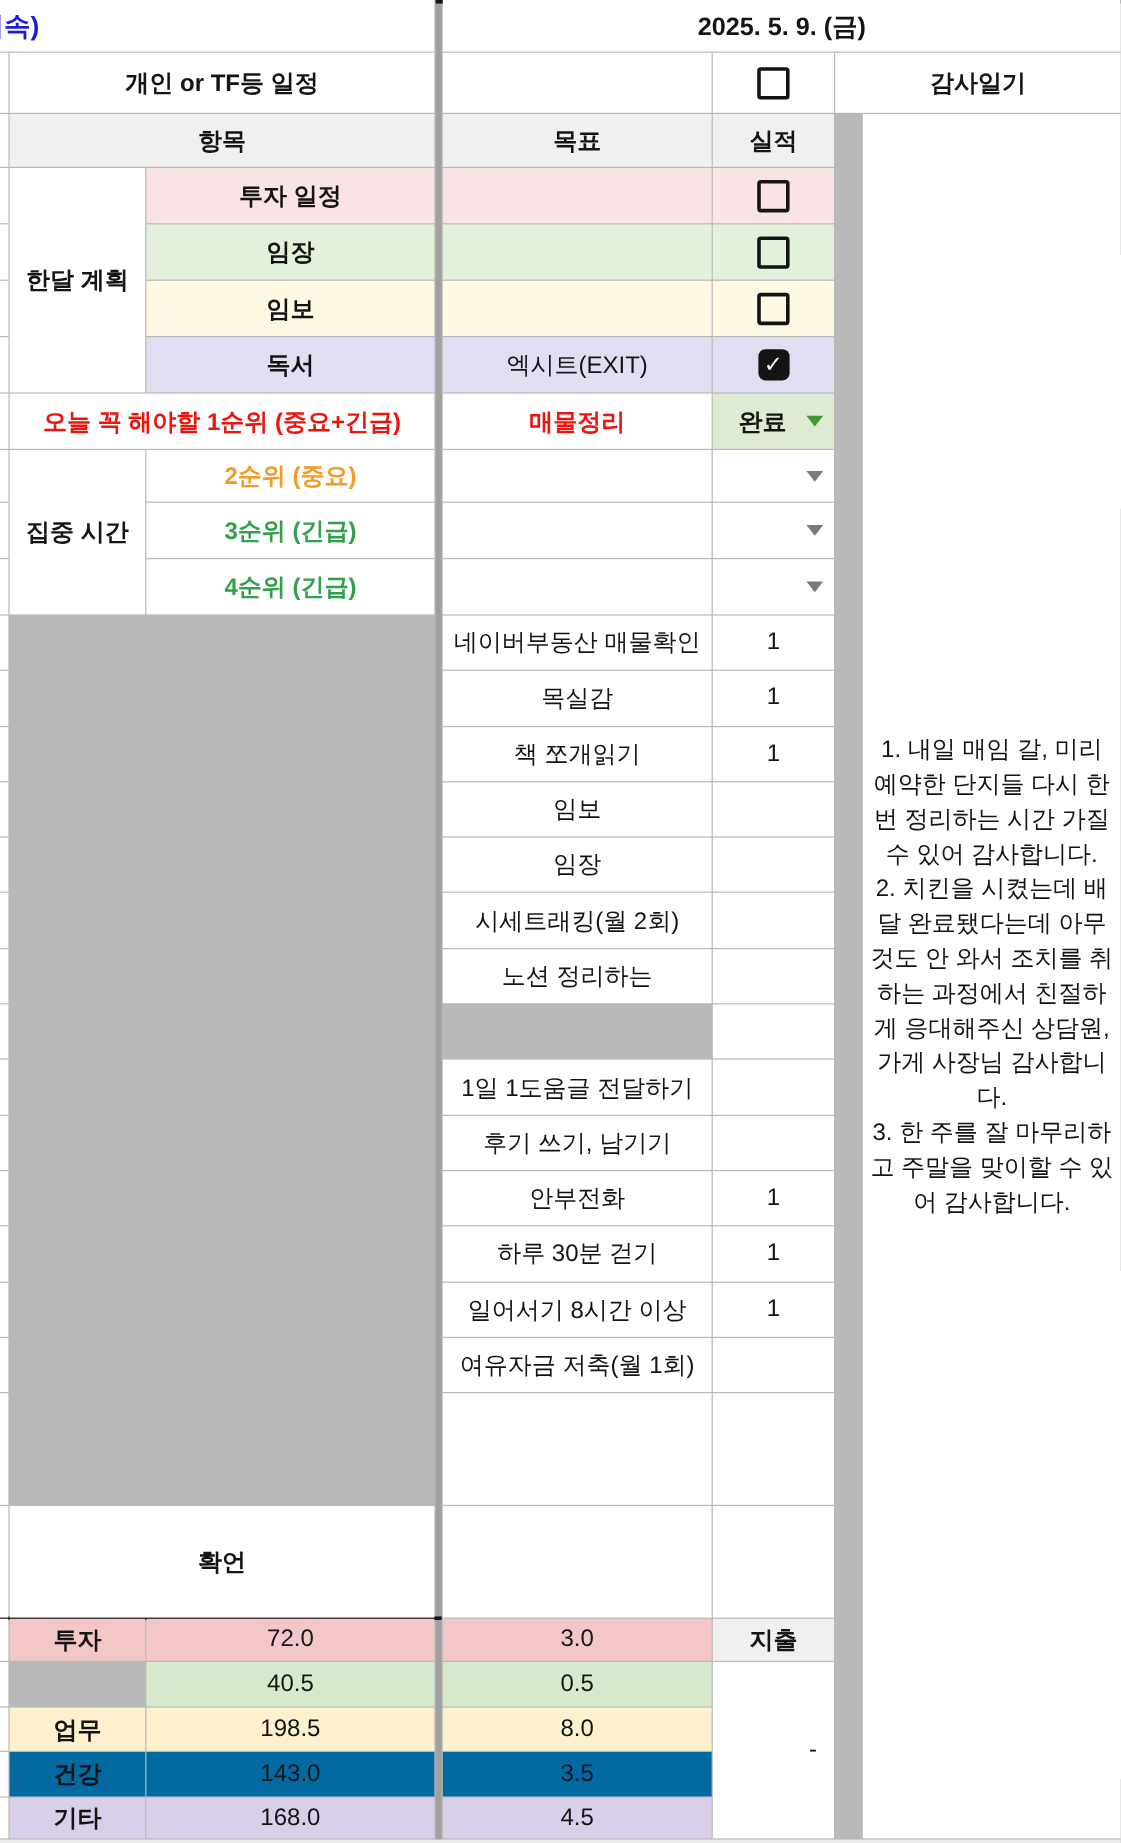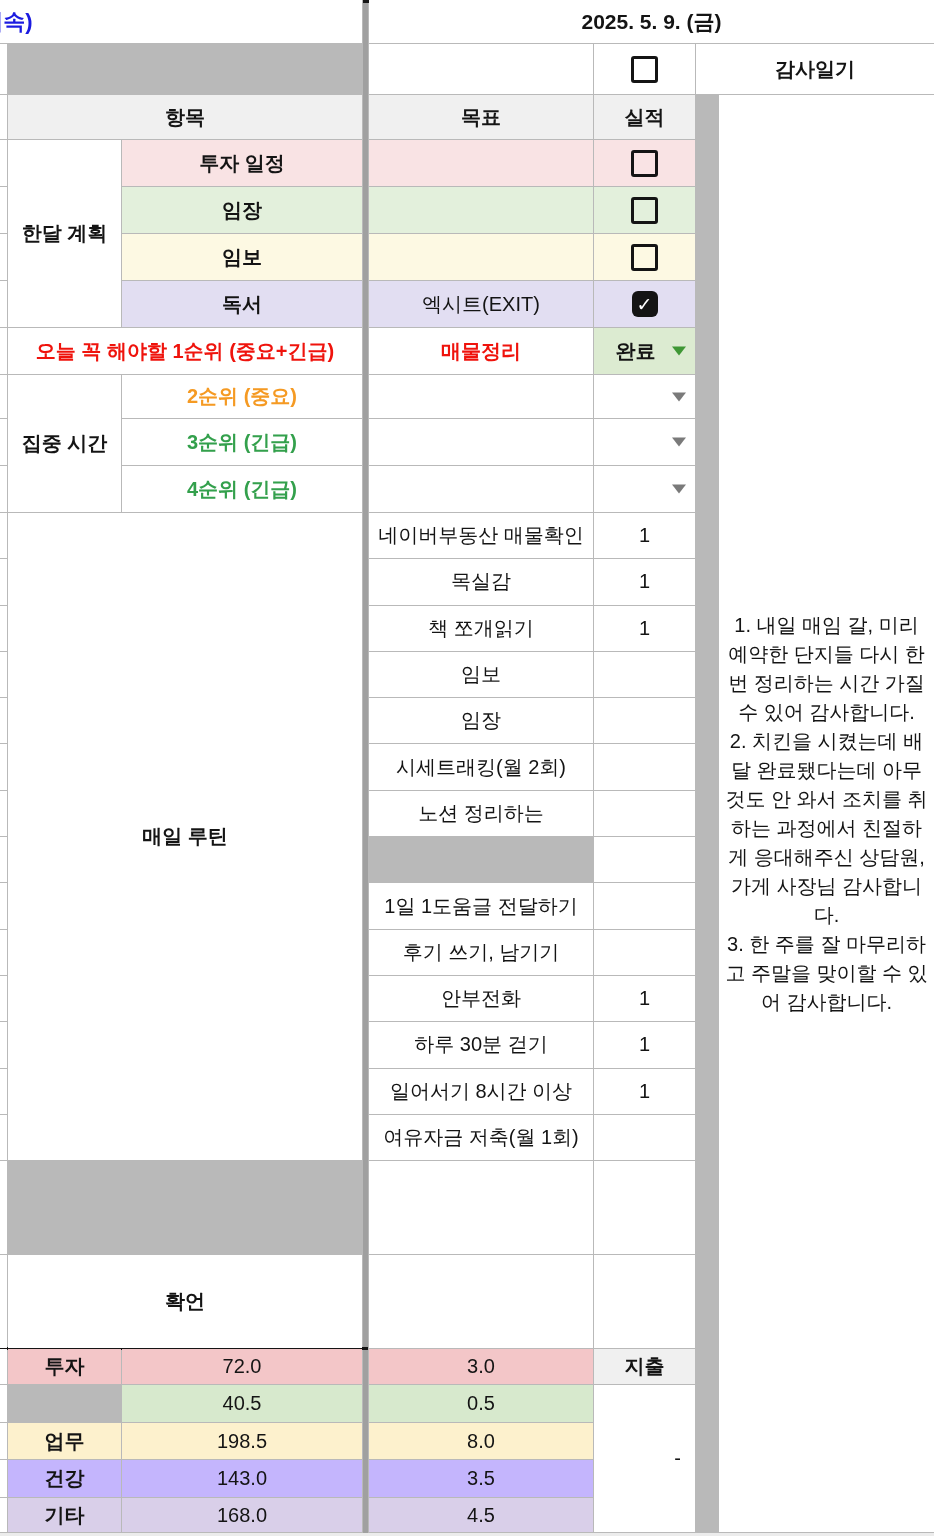--- a/index.html
+++ b/index.html
@@ -19,21 +19,21 @@
   .b{font-weight:bold;}
   .gray{background:#f0f0f0;}
   .pink{background:#f9e3e4;}
   .green{background:#e3f0dc;}
   .yellow{background:#fdf9e3;}
   .purple{background:#e2def2;}
   .statusg{background:#dcebd1;}
   .spink{background:#f3c6c8;}
   .sgreen{background:#d7e9cd;}
   .syellow{background:#fdf1cd;}
-  .sblue{background:#c4b5fd;text-align:center;}
+  .sblue{background:#0369a1;text-align:center;}
   .spurple{background:#d9cfe9;}
   .redtx{color:#ef130c;}
   .orangetx{color:#f59a23;}
   .greentx{color:#33a04c;}
   .bluetx{color:#1b1be0;}
   .divider{grid-area:1/4/34/5;background:#a0a0a0;}
   .filler{grid-area:33/1/34/8;background:#ececec;}
   .continued{font-size:22px;font-weight:bold;margin-left:-26px;white-space:nowrap;}
   .datecell{font-size:21px;}
   .cbx{width:21px;height:21px;border:3px solid #141414;border-radius:3px;background:transparent;}
@@ -56,20 +56,21 @@
   <div class="topbar"></div>
   <div class="statsbar"></div>
   <div class="filler"></div>
 
   <div class="cell" style="grid-area:1/1/2/4;justify-content:flex-start;">
     <span class="continued bluetx">(계속)</span>
   </div>
   <div class="cell b datecell" style="grid-area:1/5/2/8;">2025. 5. 9. (금)</div>
 
   <div class="cell" style="grid-area:2/1;"></div>
+  <div class="cell b" style="grid-area:2/2/3/4;">개인 or TF등 일정</div>
   <div class="cell" style="grid-area:2/5;"></div>
   <div class="cell" style="grid-area:2/6;">
     <span class="cbx"></span>
   </div>
   <div class="cell b" style="grid-area:2/7;">감사일기</div>
 
   <div class="cell" style="grid-area:3/1;"></div>
   <div class="cell b gray" style="grid-area:3/2/4/4;">항목</div>
   <div class="cell b gray" style="grid-area:3/5;">목표</div>
   <div class="cell b gray" style="grid-area:3/6;">실적</div>
@@ -149,21 +150,20 @@
   <div class="cell" style="grid-area:17/1;"></div>
   <div class="cell" style="grid-area:18/1;"></div>
   <div class="cell" style="grid-area:19/1;"></div>
   <div class="cell" style="grid-area:20/1;"></div>
   <div class="cell" style="grid-area:21/1;"></div>
   <div class="cell" style="grid-area:22/1;"></div>
   <div class="cell" style="grid-area:23/1;"></div>
   <div class="cell" style="grid-area:24/1;"></div>
   <div class="cell" style="grid-area:25/1;"></div>
 
-  <div class="cell b" style="grid-area:12/2/26/4;">매일 루틴</div>
 
   <div class="cell" style="grid-area:12/5;">네이버부동산 매물확인</div>
   <div class="cell" style="grid-area:12/6;">1</div>
   <div class="cell" style="grid-area:13/5;">목실감</div>
   <div class="cell" style="grid-area:13/6;">1</div>
   <div class="cell" style="grid-area:14/5;">책 쪼개읽기</div>
   <div class="cell" style="grid-area:14/6;">1</div>
   <div class="cell" style="grid-area:15/5;">임보</div>
   <div class="cell" style="grid-area:15/6;"></div>
   <div class="cell" style="grid-area:16/5;">임장</div>

